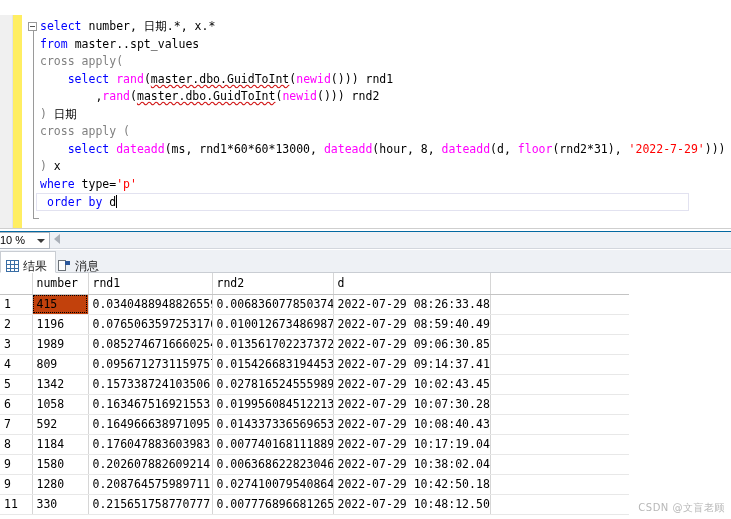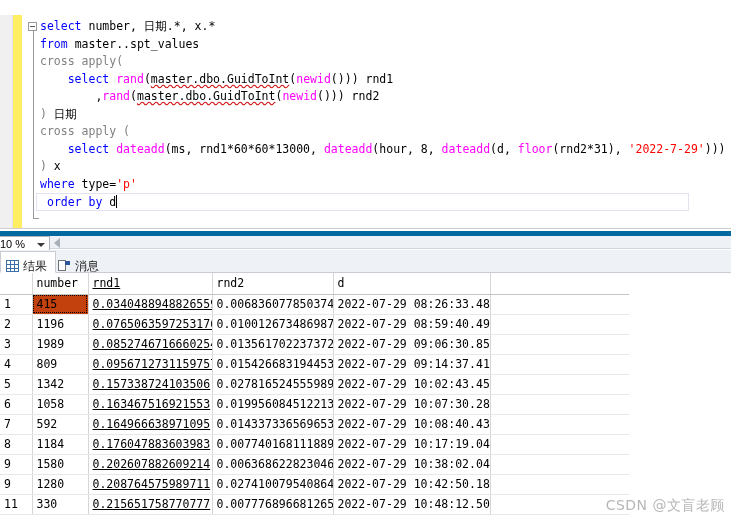--- a/index.html
+++ b/index.html
@@ -120,21 +120,21 @@
     left: 0; top: 228px;
     width: 731px; height: 5px;
     background: #ffffff;
     border-top: 1px solid #cfcfcf;
   }
   .zoom-bar {
     position: absolute;
     left: 0; top: 231px;
     width: 731px; height: 18px;
     background: #eef1f5;
-    border-top: 5px solid #0369a1;
+    border-top: 1px solid #0369a1;
     border-bottom: 1px solid #d3d7dd;
     box-sizing: border-box;
   }
   .zoom-combo {
     position: absolute;
     left: -4px; top: 0px;
     width: 54px; height: 17px;
     background: #ffffff;
     border: 1px solid #adb4bd;
     box-sizing: border-box;
@@ -262,38 +262,38 @@
     font-family: "DejaVu Sans Mono", "Liberation Mono", monospace;
     font-size: 11.5px;
   }
   th.rowhdr, td.rowhdr {
     background: #ffffff;
     border-right: 1px solid #d0d0d0;
     width: 32px;
     padding-left: 3px;
   }
   .c-number { width: 56px; }
-  .c-rnd1   { width: 124px; text-decoration: underline; }
+  .c-rnd1   { width: 124px; }
   .c-rnd2   { width: 121px; }
   .c-d      { width: 157px; }
   .c-pad    { width: 241px; border-right: none !important; }
   td.numcell { text-align: center; }
   td.selected {
     background: #c2410c;
     outline: 1px dotted #000;
     outline-offset: -2px;
   }
 
   
   .watermark {
     position: absolute;
     right: 6px;
     bottom: 4px;
     font-family: "DejaVu Sans", sans-serif;
-    font-size: 14px;
+    font-size: 10px;
     color: #b7b7b7;
     letter-spacing: 0.5px;
     user-select: none;
   }
 </style>
 </head>
 <body>
 
 <div class="editor-pane">
   <div class="indicator-margin"></div>

